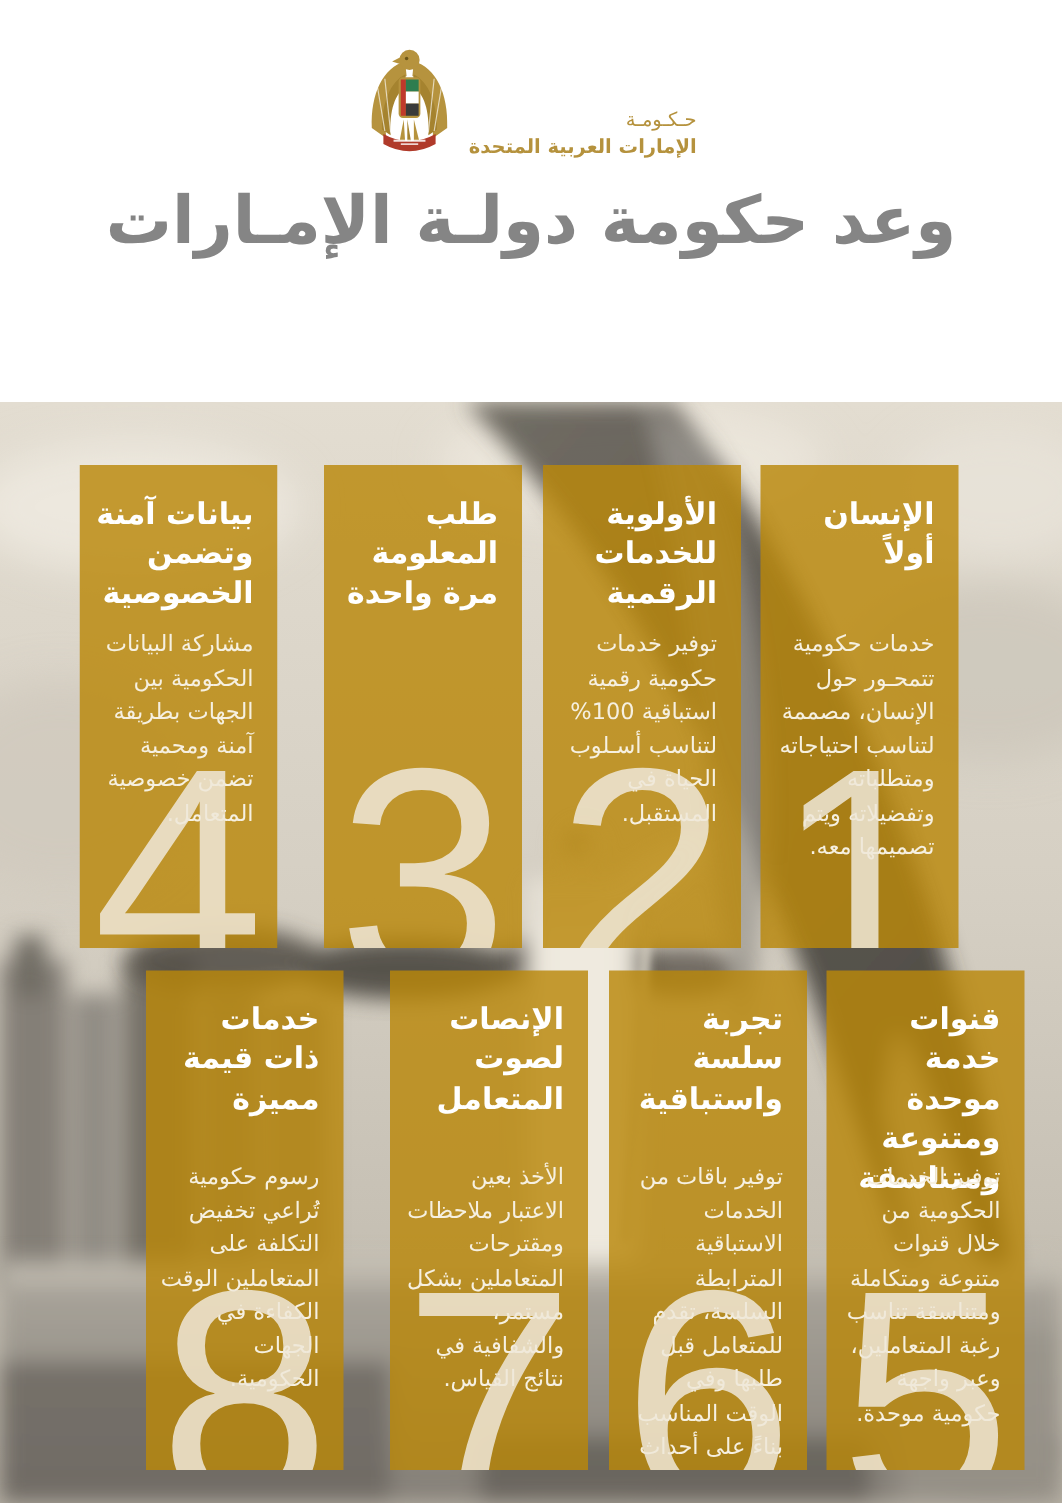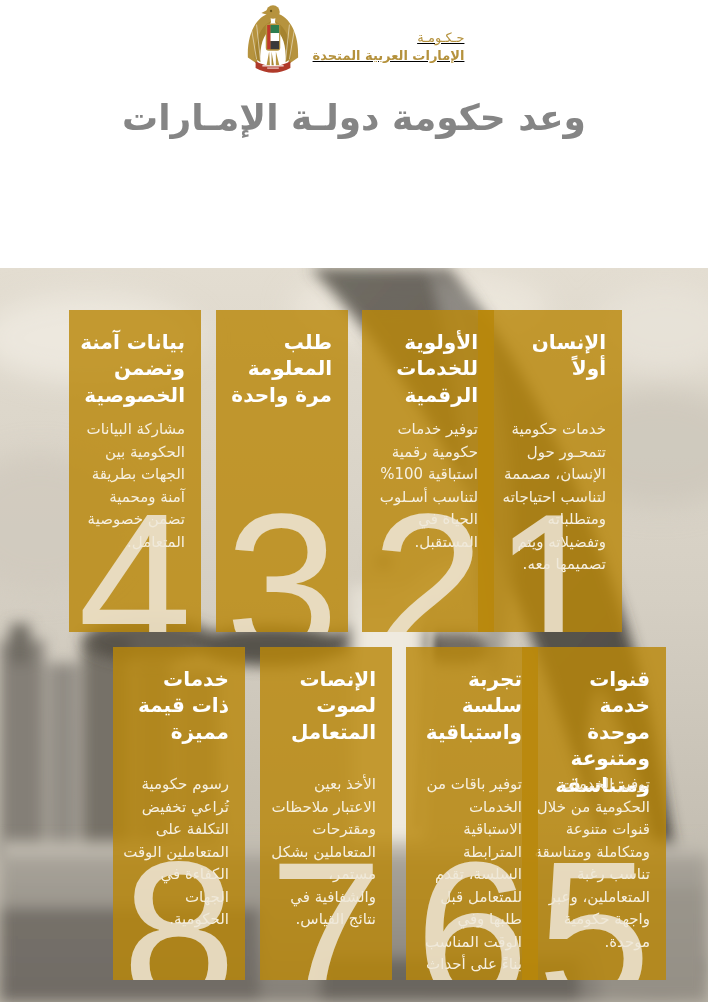--- a/index.html
+++ b/index.html
@@ -2,37 +2,37 @@
 <html lang="ar"><head>
 <meta charset="utf-8">
 <style>
   html,body{margin:0;padding:0;background:#e9e6e0;}
   .poster{
     position:relative;width:708px;height:1002px;margin:0 auto;overflow:hidden;
     background:#ffffff;font-family:"DejaVu Sans",sans-serif;
   }
   
   .header{position:absolute;top:0;left:0;width:708px;height:268px;background:#ffffff;text-align:center;z-index:3;}
-  .logo-row{display:flex;justify-content:center;align-items:center;gap:11px;height:80px;text-decoration:underline;}
+  .logo-row{display:flex;justify-content:center;align-items:flex-end;gap:11px;padding-top:26px;height:80px;}
   .falcon{width:58px;height:76px;flex:0 0 auto;}
   .logo-text{text-align:right;color:#B5923D;padding-top:13px;direction:rtl;}
   .logo-line1{font-size:13px;letter-spacing:.5px;}
   .logo-line2{font-size:13px;font-weight:bold;margin-top:3px;}
-  .title{margin:16px 10px 0;color:#858585;font-weight:bold;font-size:36px;line-height:1.2;direction:rtl;}
+  .title{margin:16px 10px 0;color:#858585;font-weight:bold;font-size:44px;line-height:1.2;direction:rtl;}
   
   .photo{position:absolute;top:268px;left:0;width:708px;height:734px;z-index:1;}
   .photo svg{display:block;}
   
   .card{
     position:absolute;width:132px;overflow:hidden;z-index:2;direction:rtl;
     background:rgba(185,136,10,0.82);
   }
   .r1{top:310px;height:322px;}
   .r2{top:647px;height:333px;margin-left:44px;}
-  .p1{left:478px;padding-left:12px;}.p2{left:362px;}.p3{left:216px;}.p4{left:69px;}
+  .p1{left:507px;}.p2{left:362px;}.p3{left:216px;}.p4{left:53px;}
   .card-title{
     margin:0;padding:19px 16px 0 10px;font-size:20px;line-height:1.32;color:#ffffff;
     font-weight:bold;white-space:pre-line;text-align:right;
   }
   .card-desc{
     position:absolute;right:16px;left:10px;margin:0;font-size:15px;line-height:1.5;
     color:#F6F0E1;text-align:right;
   }
   .r1 .card-desc{top:108px;}
   .r2 .card-desc{top:126px;}

